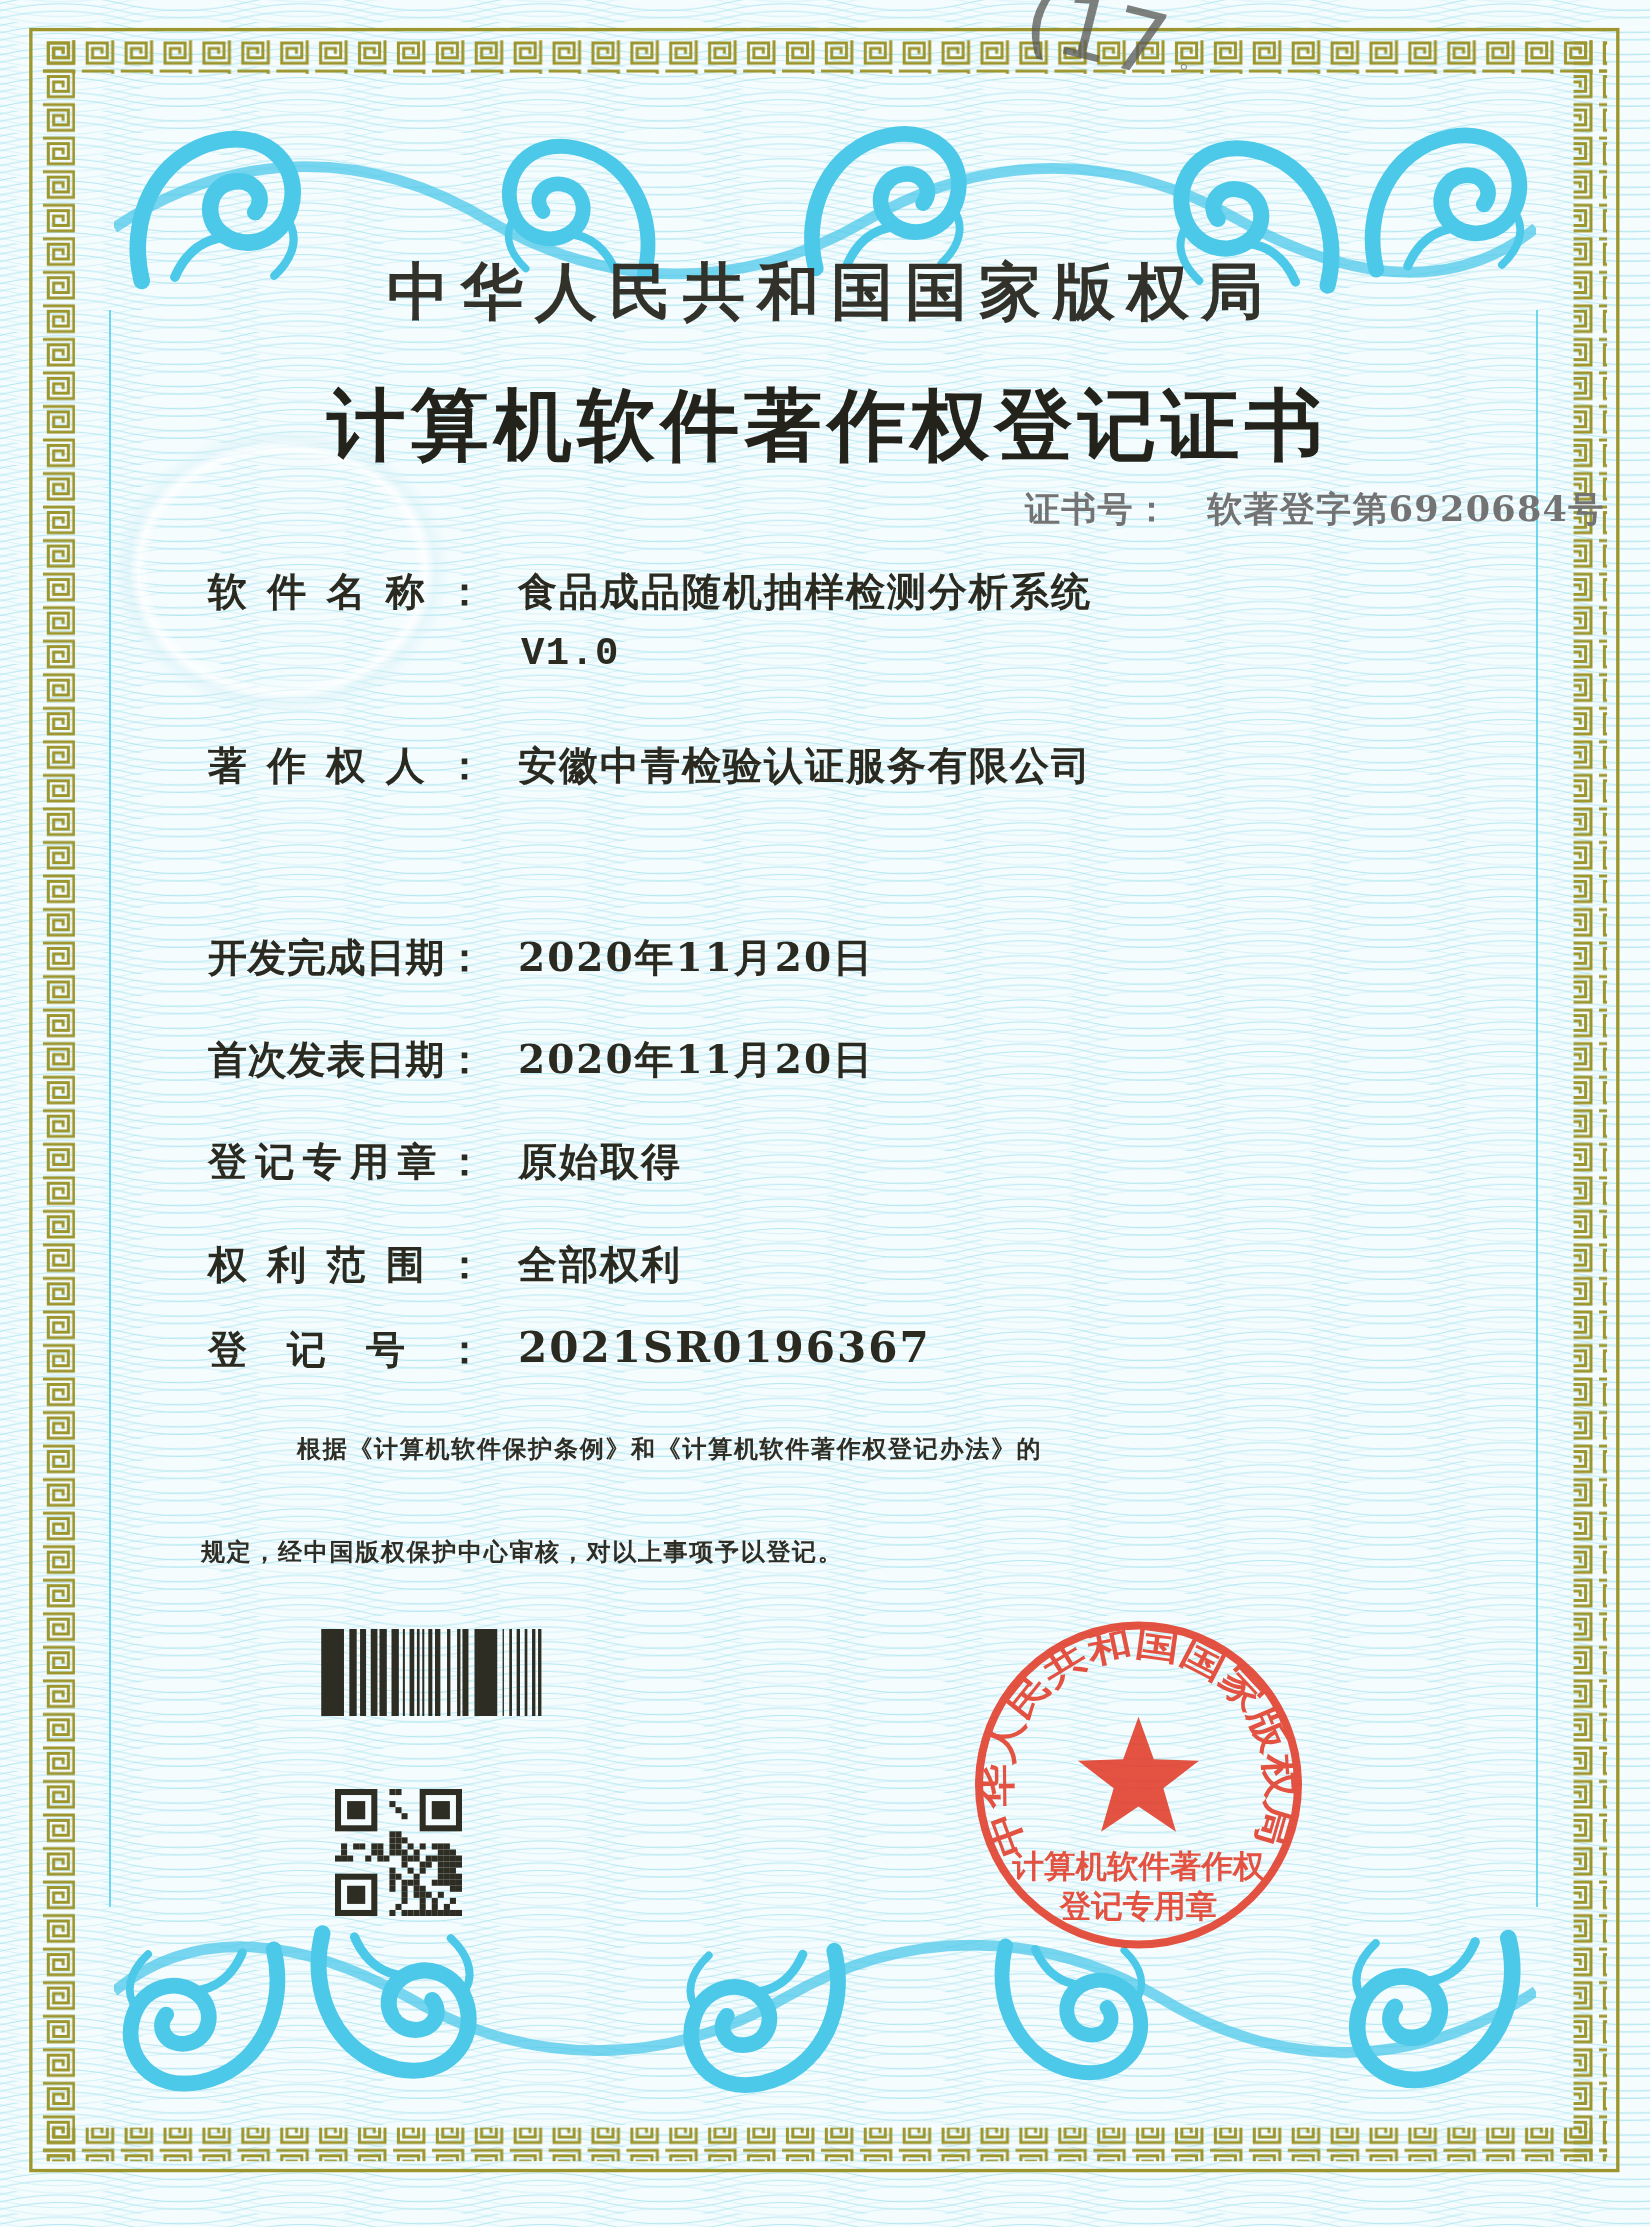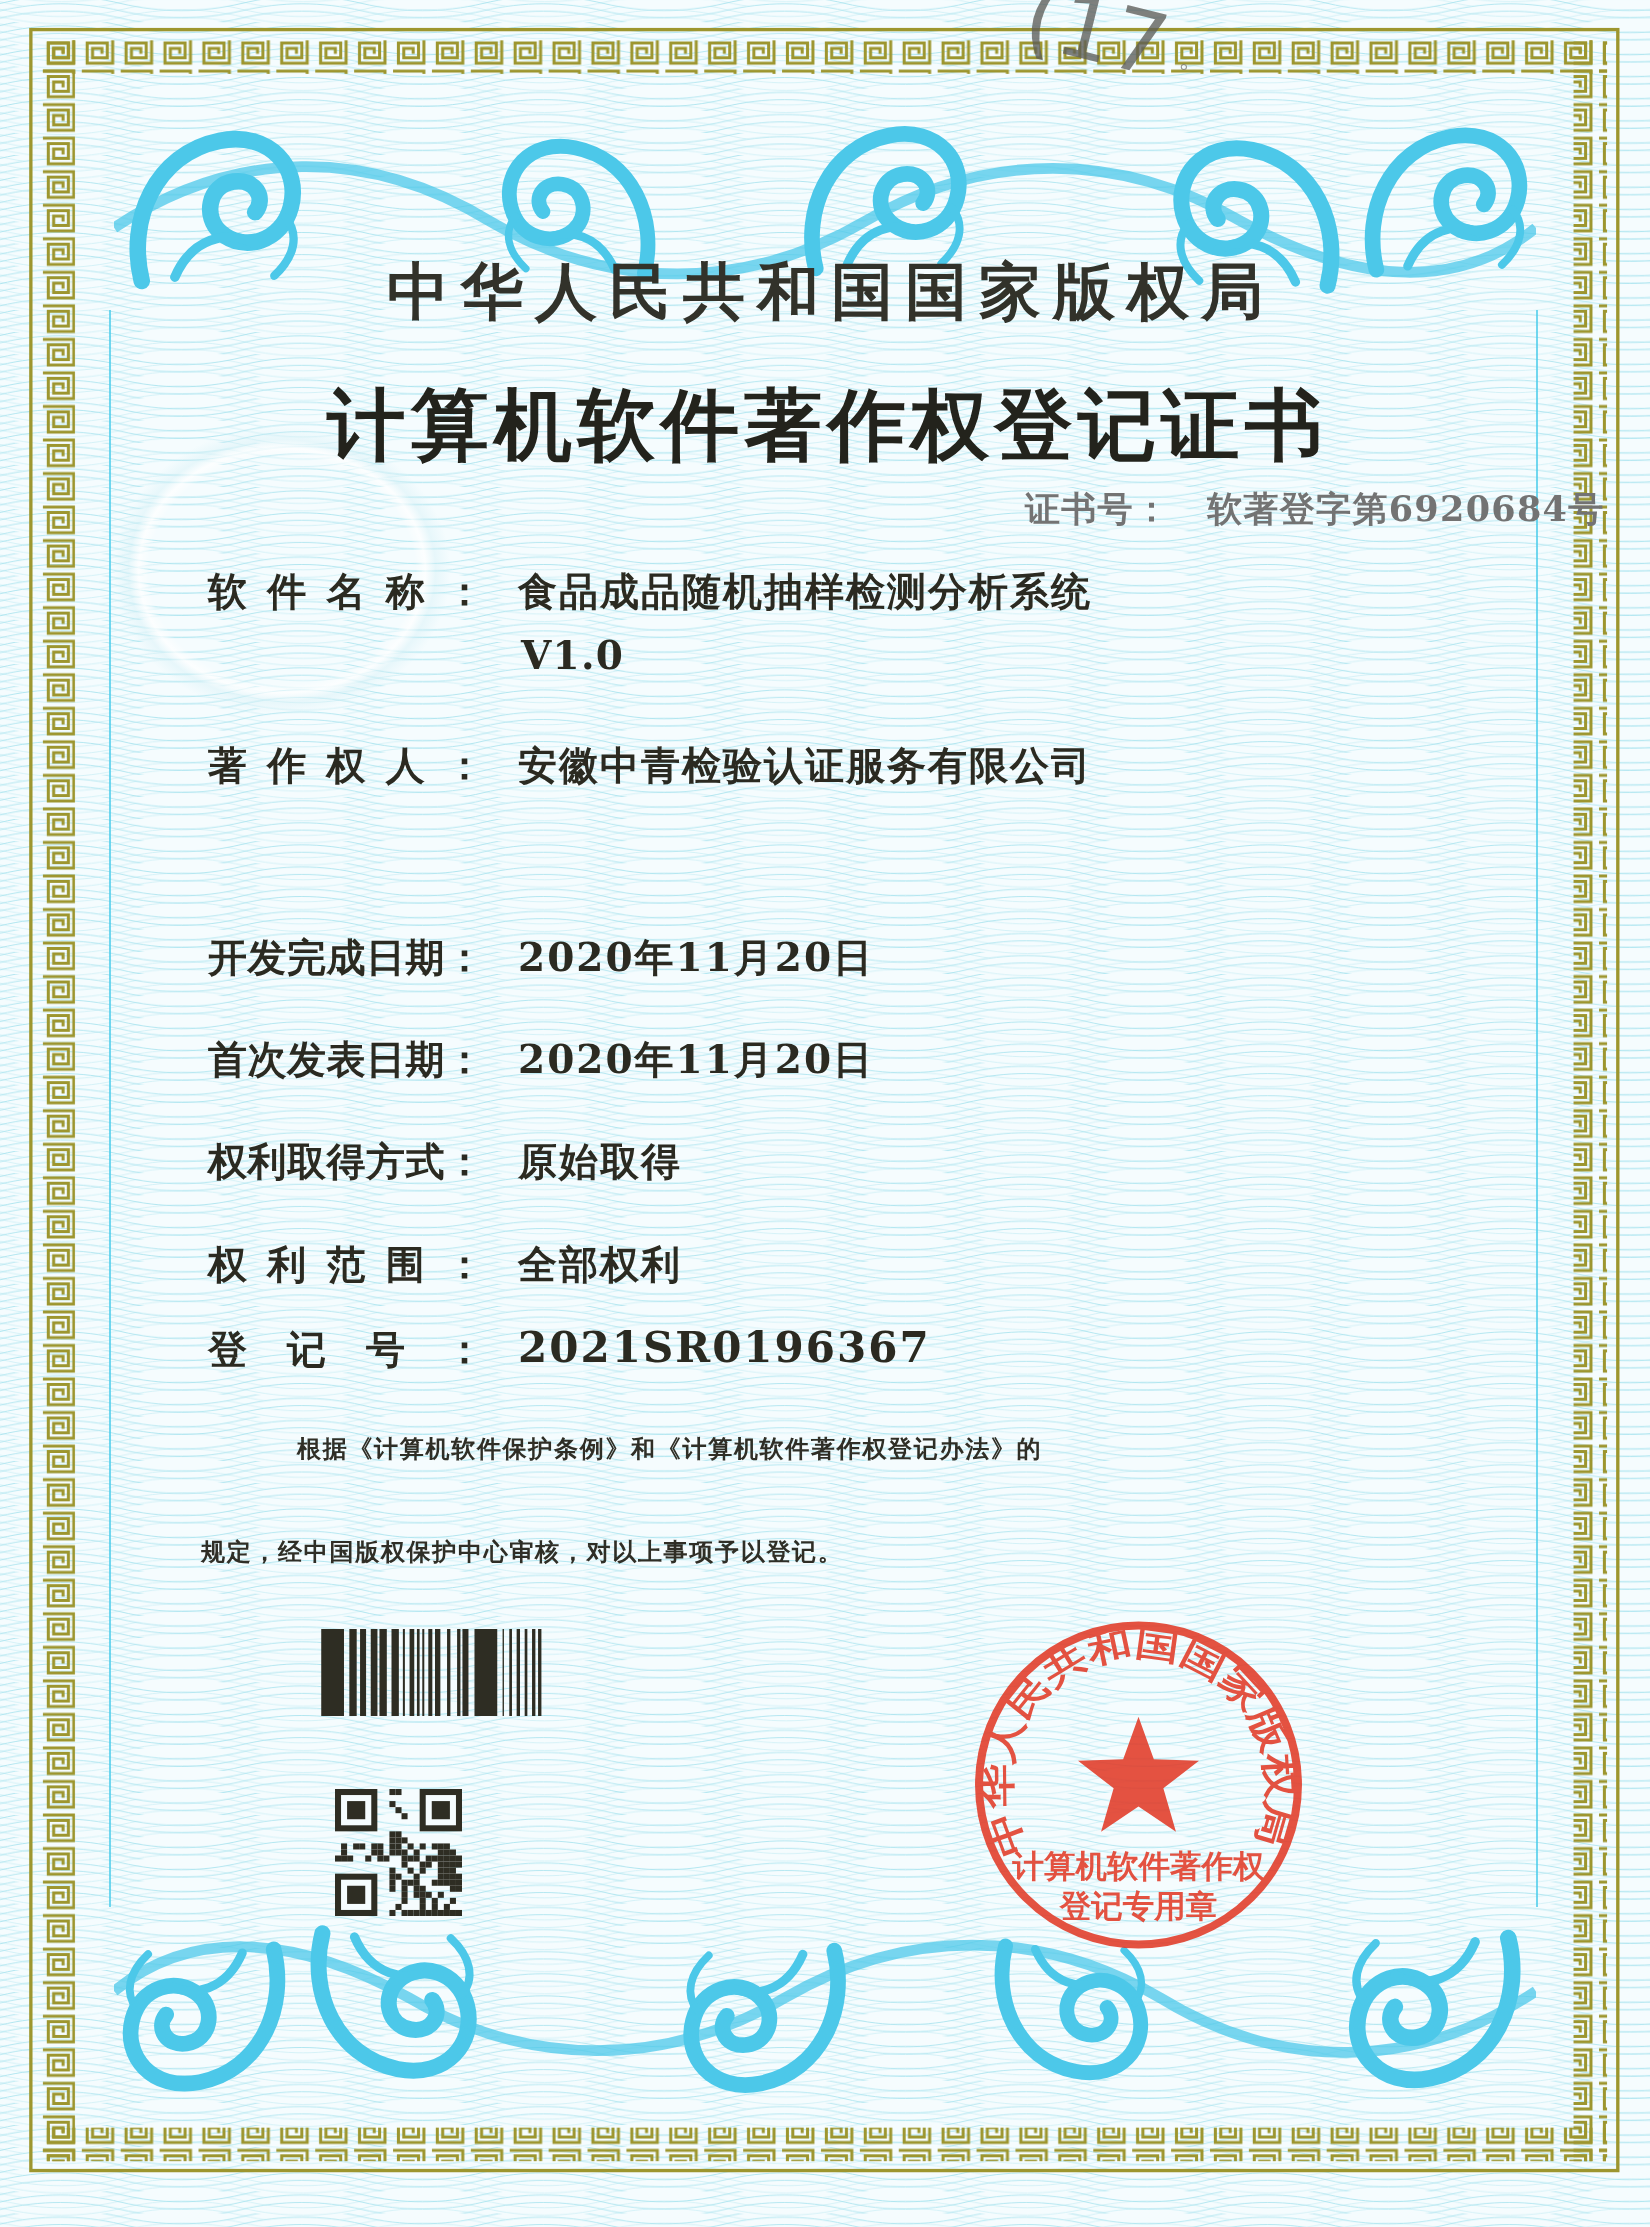--- a/index.html
+++ b/index.html
@@ -34,21 +34,21 @@
     left:0;top:362px;width:100%;text-align:center;
     font-size:78px;font-weight:700;letter-spacing:5.4px;color:#23231c;
     text-indent:5.4px;
     margin-top:12px;
   }
   .certno{left:1025px;top:486px;font-size:35px;font-weight:700;letter-spacing:1.3px;color:#737373;}
   .certno .val{margin-left:37px;}
   .frow{left:0;top:0;width:100%;height:60px;font-weight:700;font-size:39px;color:#2b2a21;}
   .flabel{position:absolute;left:208px;width:276px;text-align:justify;text-align-last:justify;}
   .fvalue{position:absolute;left:518px;letter-spacing:2px;white-space:nowrap;}
-  .fvalue2{position:absolute;left:521px;top:67px;letter-spacing:1.3px;}
+  .fvalue2{position:absolute;left:521px;top:67px;letter-spacing:1.3px;font-family:Liberation Mono, monospace;}
   .legal{font-size:24px;font-weight:700;letter-spacing:1.7px;color:#2f2e26;white-space:nowrap;}
   .legal.l1{left:297px;top:1433px;}
   .legal.l2{left:201px;top:1536px;}
   .serial{left:268px;top:1944px;font-size:38px;font-weight:700;color:#3c3c37;}
   .serial .num{color:#d95a50;letter-spacing:6px;margin-left:20px;font-weight:700;}
   .issue-date{left:1005px;top:1940px;font-size:42px;font-weight:700;letter-spacing:2px;color:#1c1c16;}
   .handwrite{
     left:1025px;top:-19px;font-size:86px;color:rgba(92,92,88,.78);
     transform:rotate(14deg);font-family:"DejaVu Sans","Liberation Sans",sans-serif;
     font-weight:400;
@@ -139,21 +139,21 @@
   </div>
   <div class="abs frow" style="top:931px">
     <span class="flabel">开发完成日期：</span>
     <span class="fvalue">2020年11月20日</span>
   </div>
   <div class="abs frow" style="top:1033px">
     <span class="flabel">首次发表日期：</span>
     <span class="fvalue">2020年11月20日</span>
   </div>
   <div class="abs frow" style="top:1135px">
-    <span class="flabel">权利取得方式：</span>
+    <span class="flabel">登记专用章：</span>
     <span class="fvalue">原始取得</span>
   </div>
   <div class="abs frow" style="top:1238px">
     <span class="flabel">权利范围：</span>
     <span class="fvalue">全部权利</span>
   </div>
   <div class="abs frow" style="top:1323px">
     <span class="flabel">登记号：</span>
     <span class="fvalue" style="font-size:42px">2021SR0196367</span>
   </div>

